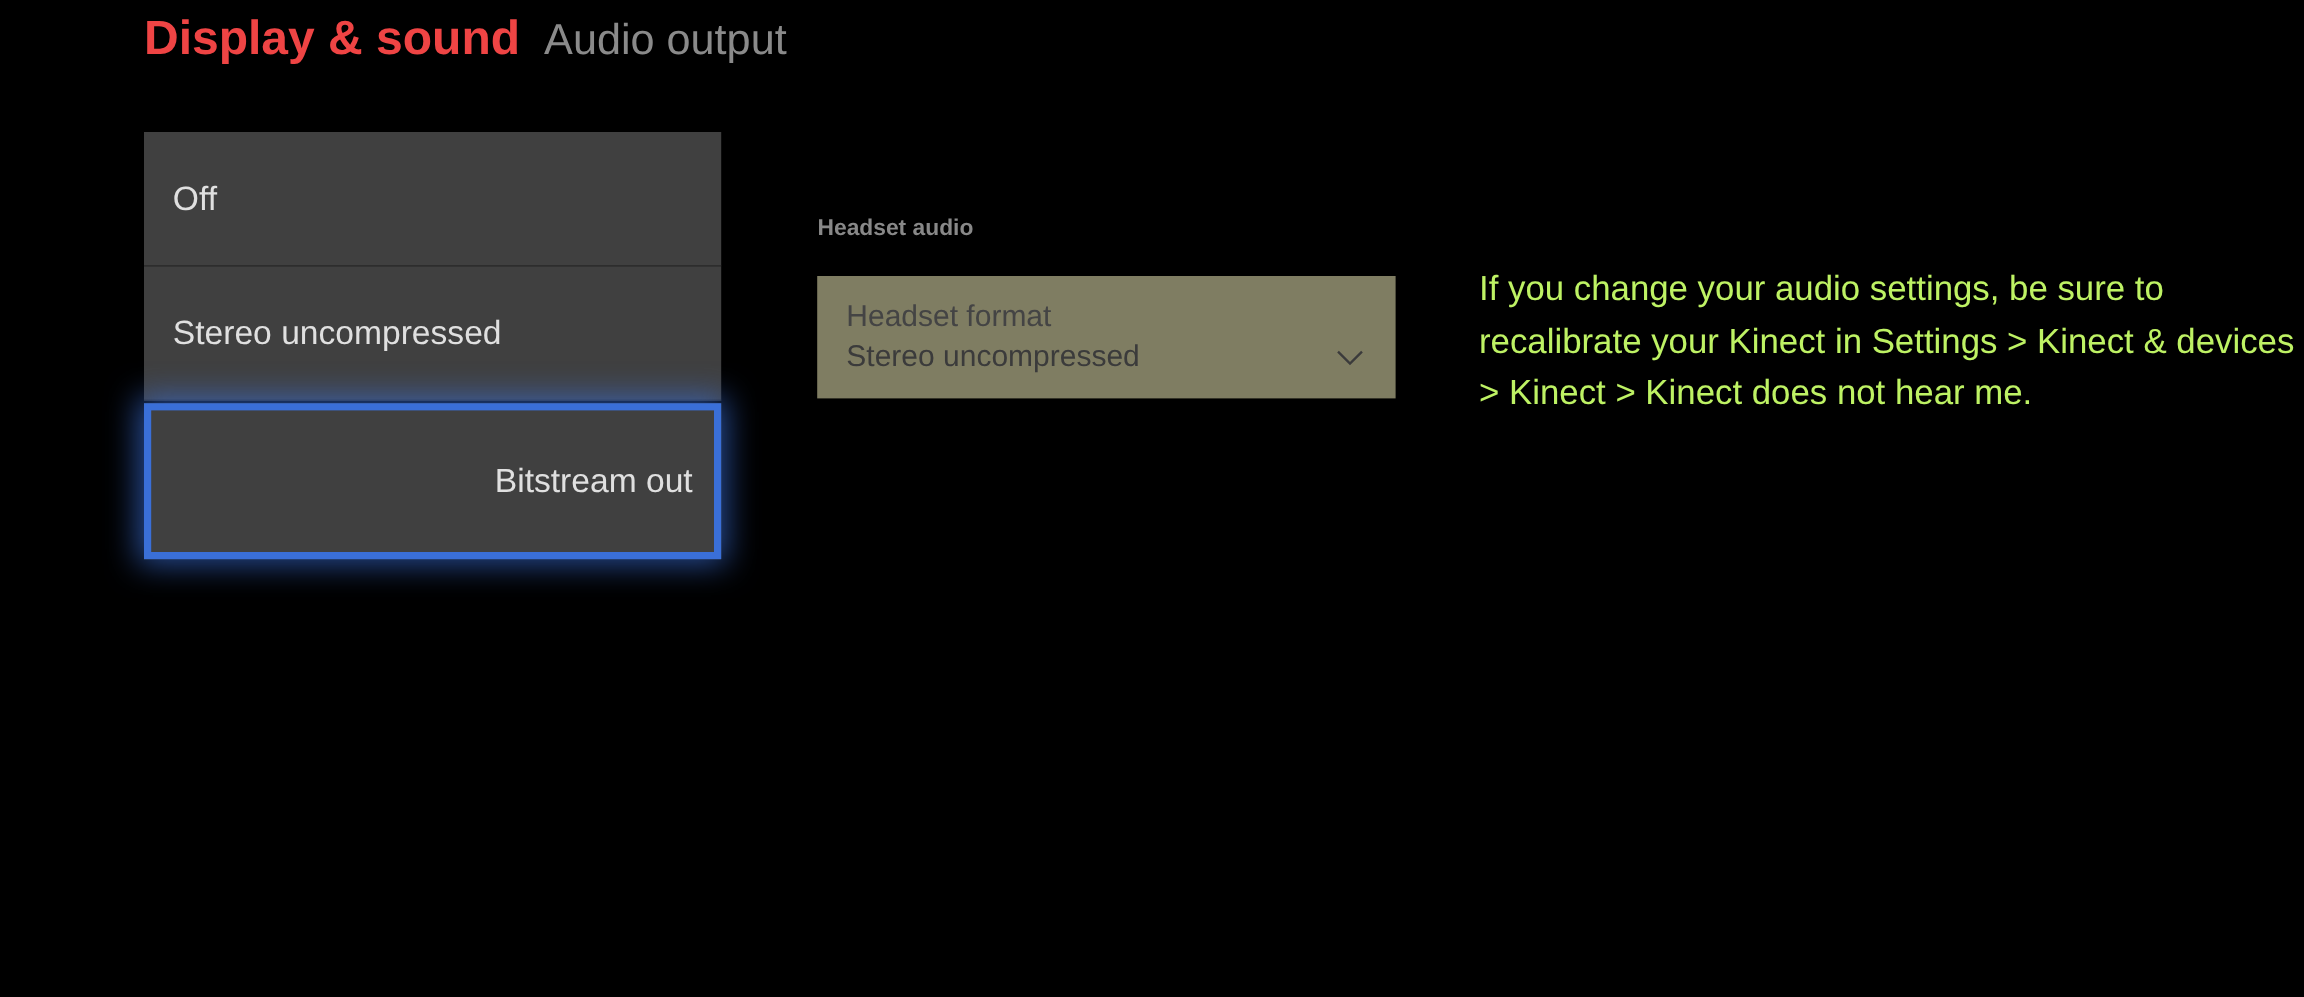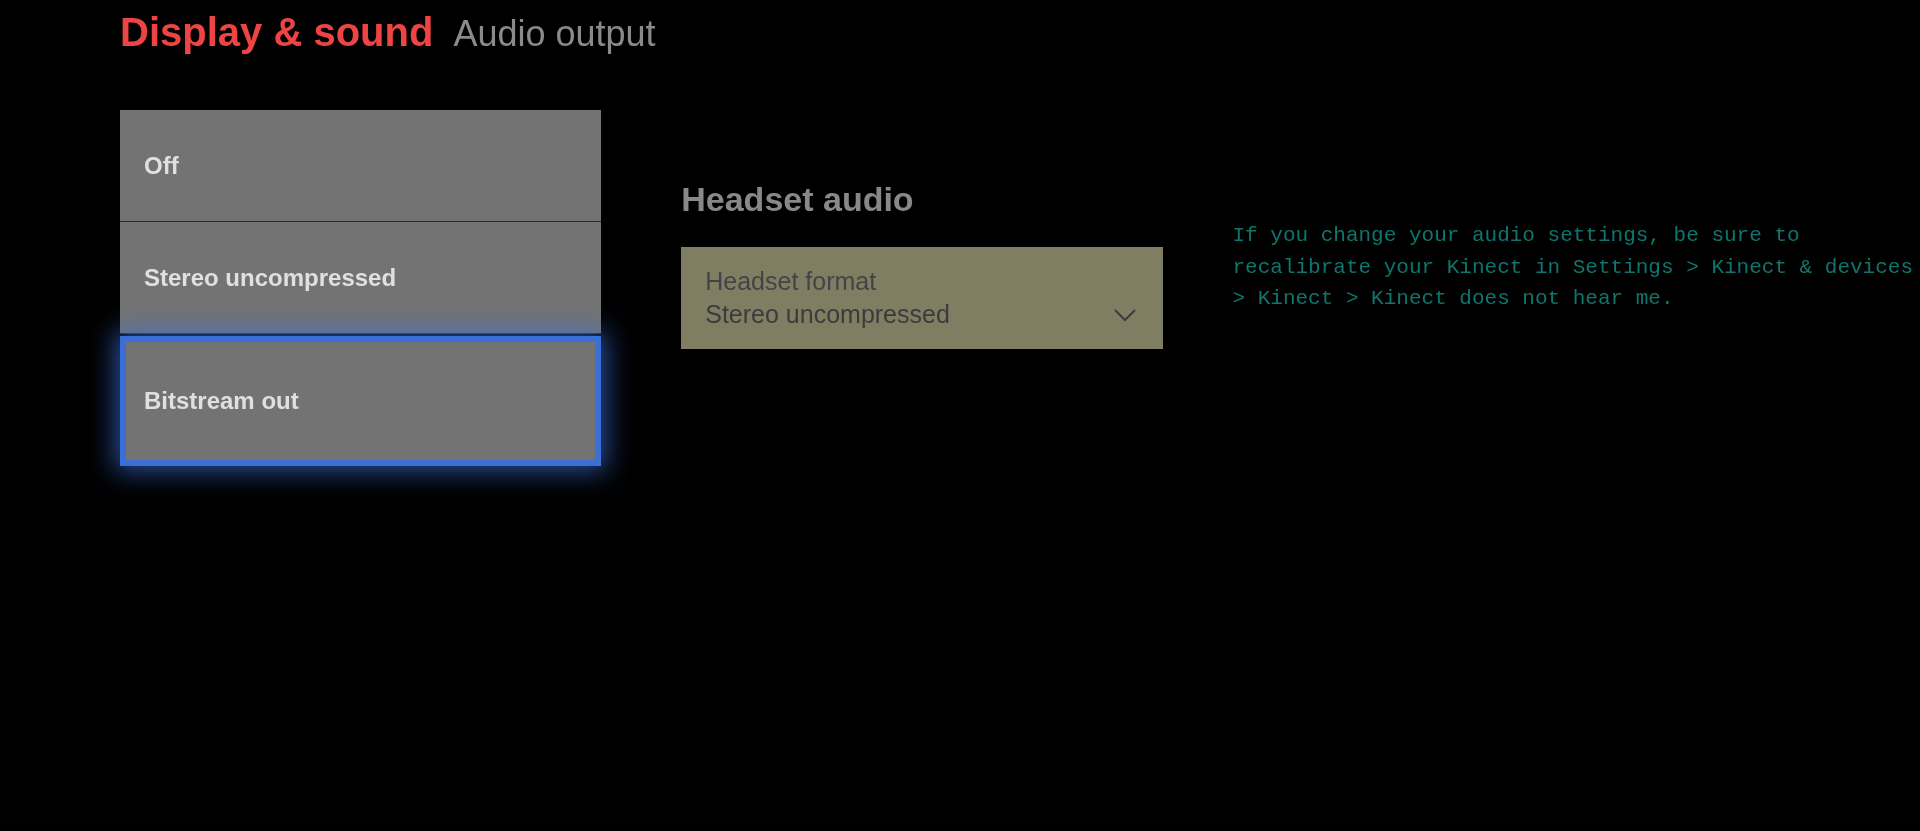--- a/index.html
+++ b/index.html
@@ -33,48 +33,49 @@
     }
     .content {
       display: flex;
       margin-top: 55px;
     }
     .options-column {
       margin-left: 120px;
       width: 490px;
     }
     .option-item {
-      background: #737373;
+      background: #404040;
       padding: 0 24px;
       height: 112px;
       display: flex;
       align-items: center;
-      font-size: 24px;
-      font-weight: 700;
+      font-size: 28px;
+      font-weight: 400;
       color: #e0e0e0;
       border-bottom: 1px solid #2a2a2a;
       cursor: pointer;
     }
     .option-item:last-child {
       border-bottom: none;
     }
     .option-item.selected {
       border: 6px solid #3a6fd8;
       box-shadow: 0 0 25px 5px rgba(58, 111, 216, 0.7);
       padding: 0 18px;
       margin-top: 2px;
       height: 130px;
+      justify-content: flex-end;
     }
     .middle-column {
       margin-left: 80px;
       width: 490px;
       padding-top: 70px;
     }
     .section-label {
-      font-size: 34px;
+      font-size: 19px;
       font-weight: 600;
       color: #888;
       margin-bottom: 28px;
     }
     .dropdown {
       background: #fef9c3;
       padding: 20px 24px;
       display: flex;
       align-items: flex-end;
       justify-content: space-between;
@@ -106,25 +107,24 @@
     .chevron svg {
       width: 24px;
       height: 14px;
     }
     .right-column {
       margin-left: 70px;
       width: 700px;
       padding-top: 110px;
     }
     .info-text {
-      font-size: 21px;
+      font-size: 29px;
       font-weight: 300;
-      color: #0f766e;
+      color: #bef264;
       line-height: 1.5;
-      font-family: Liberation Mono, monospace;
     }
   </style>
 </head>
 <body>
 
 <div class="header">
   <span class="header-title">Display &amp; sound</span>
   <span class="header-subtitle">Audio output</span>
 </div>
 

